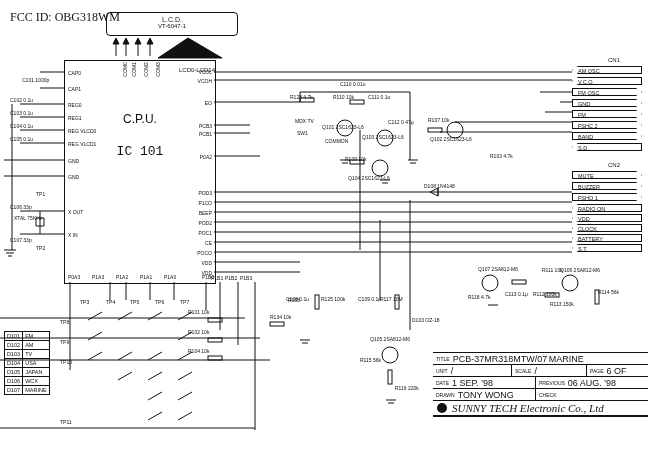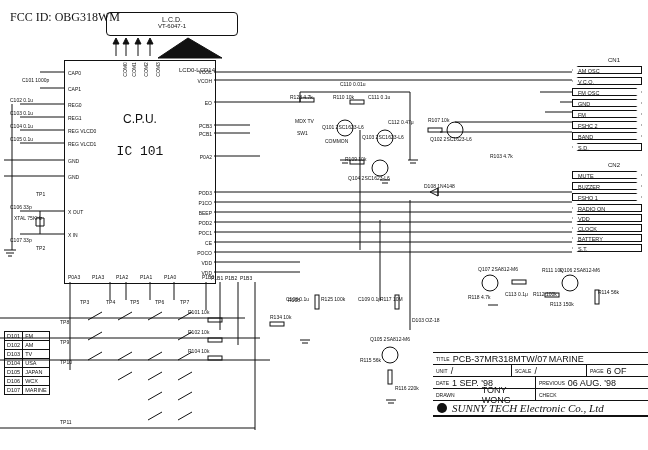--- a/index.html
+++ b/index.html
@@ -276,21 +276,21 @@
     <div class="tbc" style="width:96px;">
         <span class="k">DATE</span>
         <span class="v">1 SEP. '98</span>
       </div>
     <div class="tbc" style="border-right:none;">
         <span class="k">PREVIOUS</span>
         <span class="v">06 AUG. '98</span>
       </div>
   </div>
   <div class="tbr">
-    <div class="tbc" style="width:96px;gap:24px;">
+    <div class="tbc" style="width:96px;">
         <span class="k">DRAWN</span>
         <span class="v">TONY WONG</span>
       </div>
     <div class="tbc" style="border-right:none;">
         <span class="k">CHECK</span>
         <span class="v"></span>
       </div>
   </div>
   <div id="brand">
     <span class="logo"></span>

